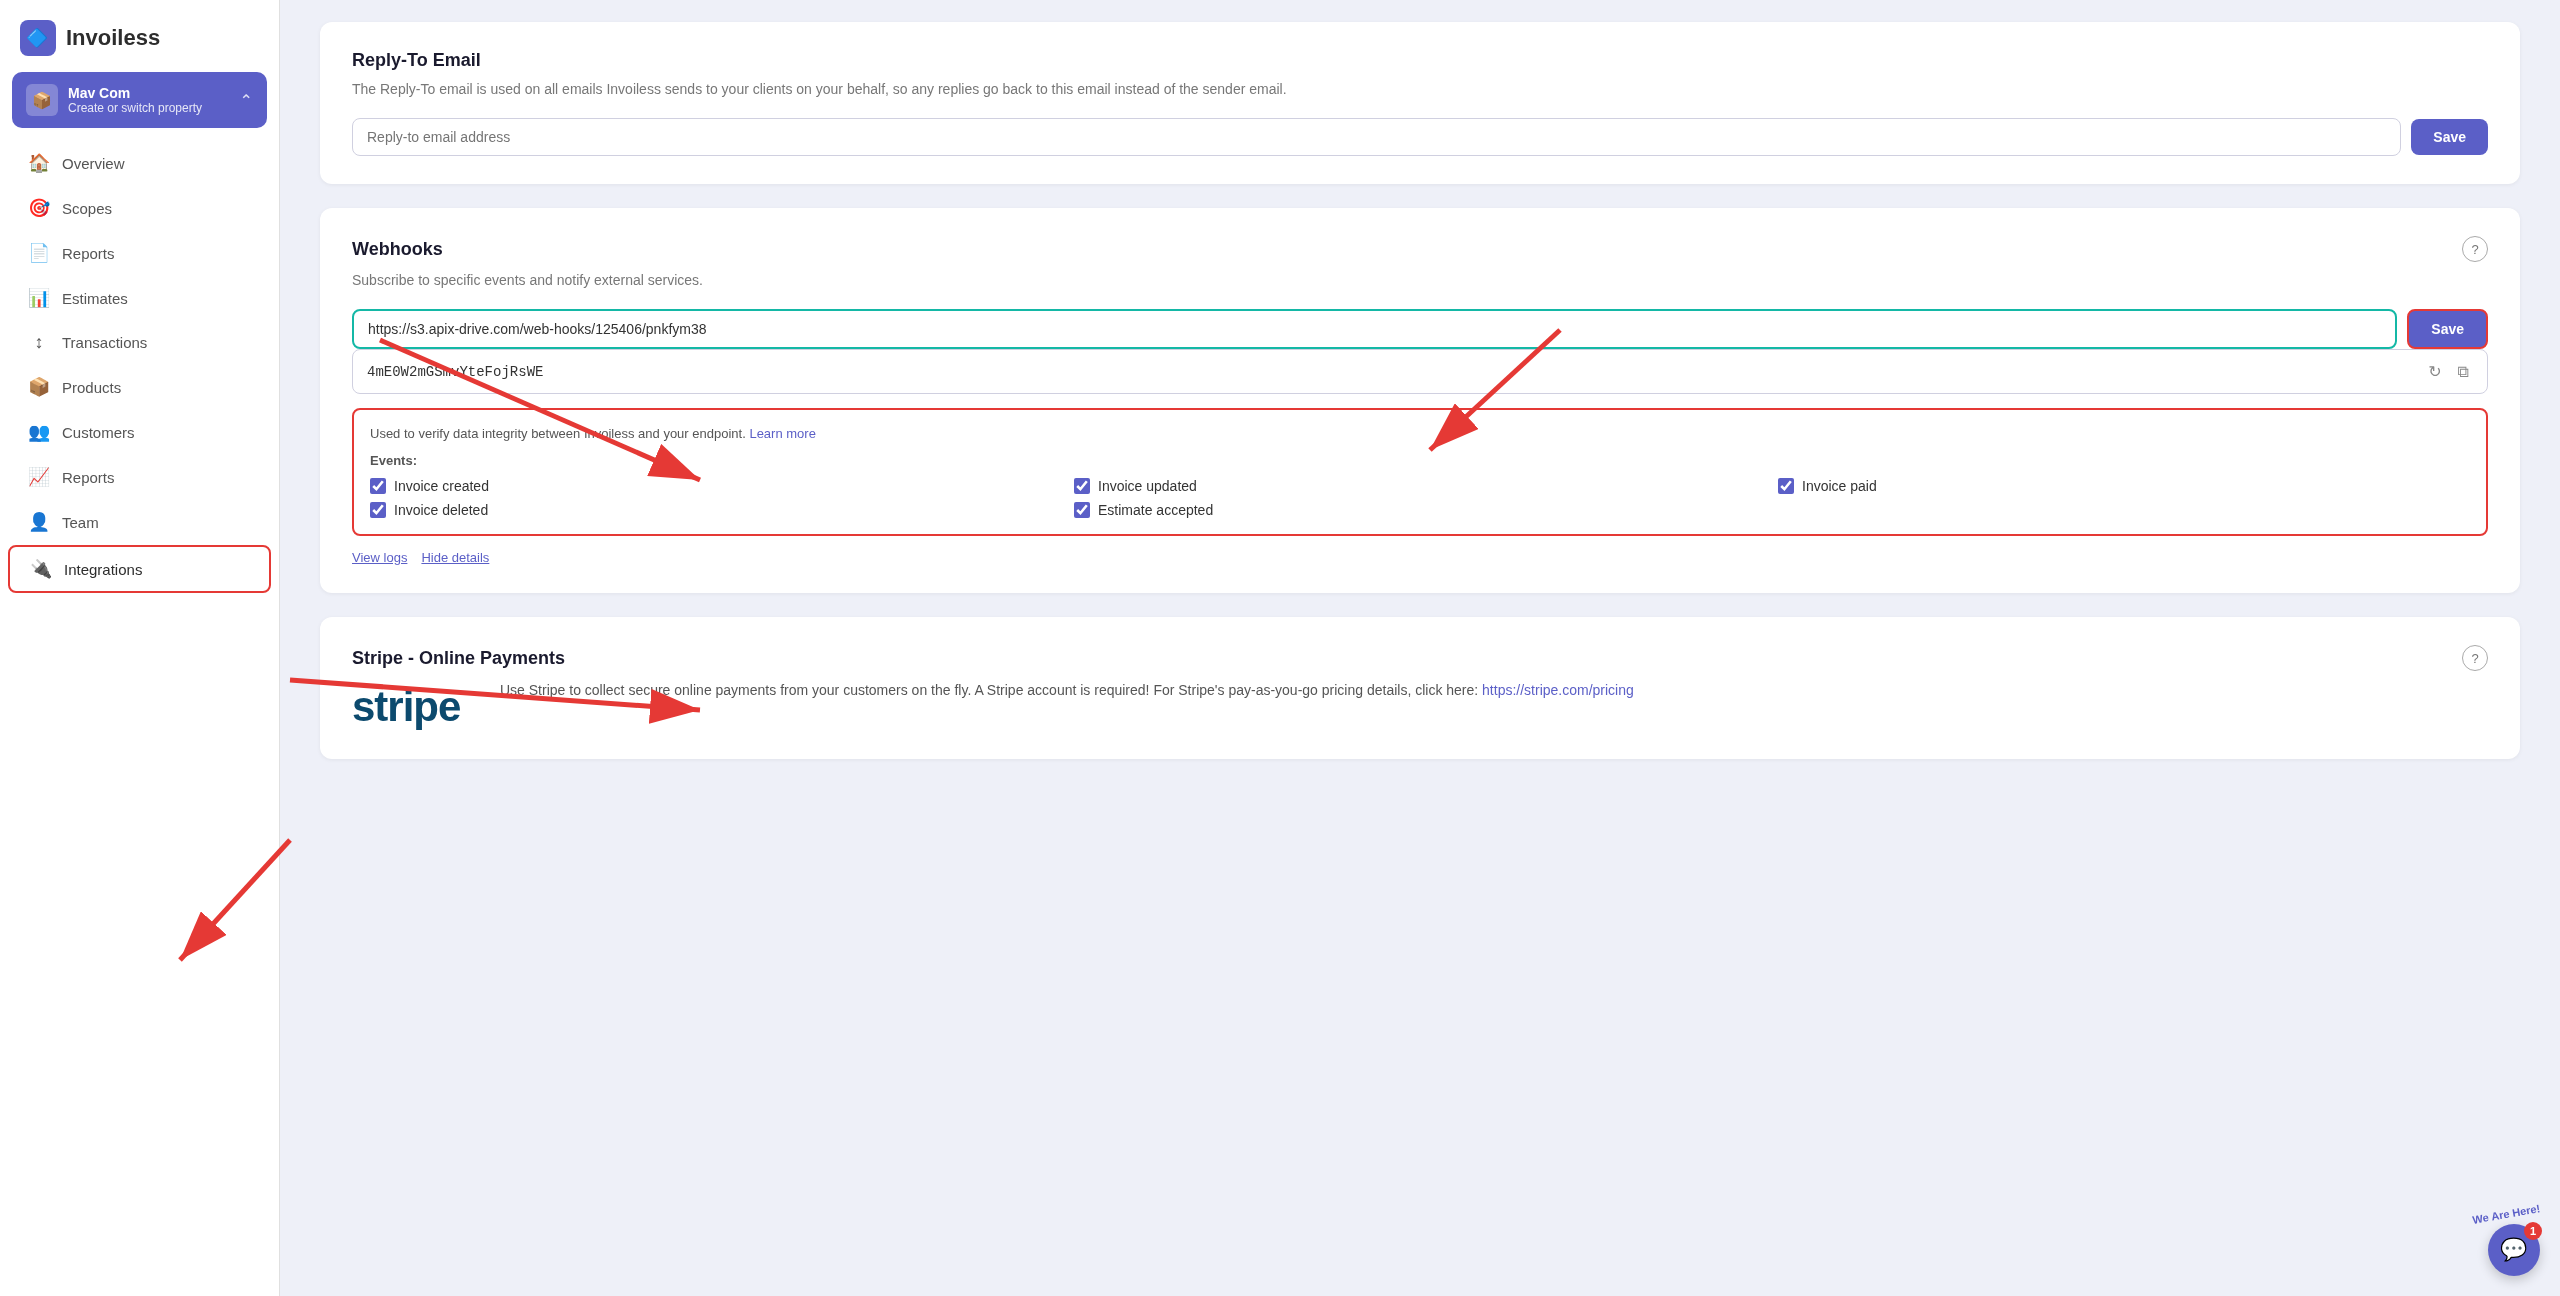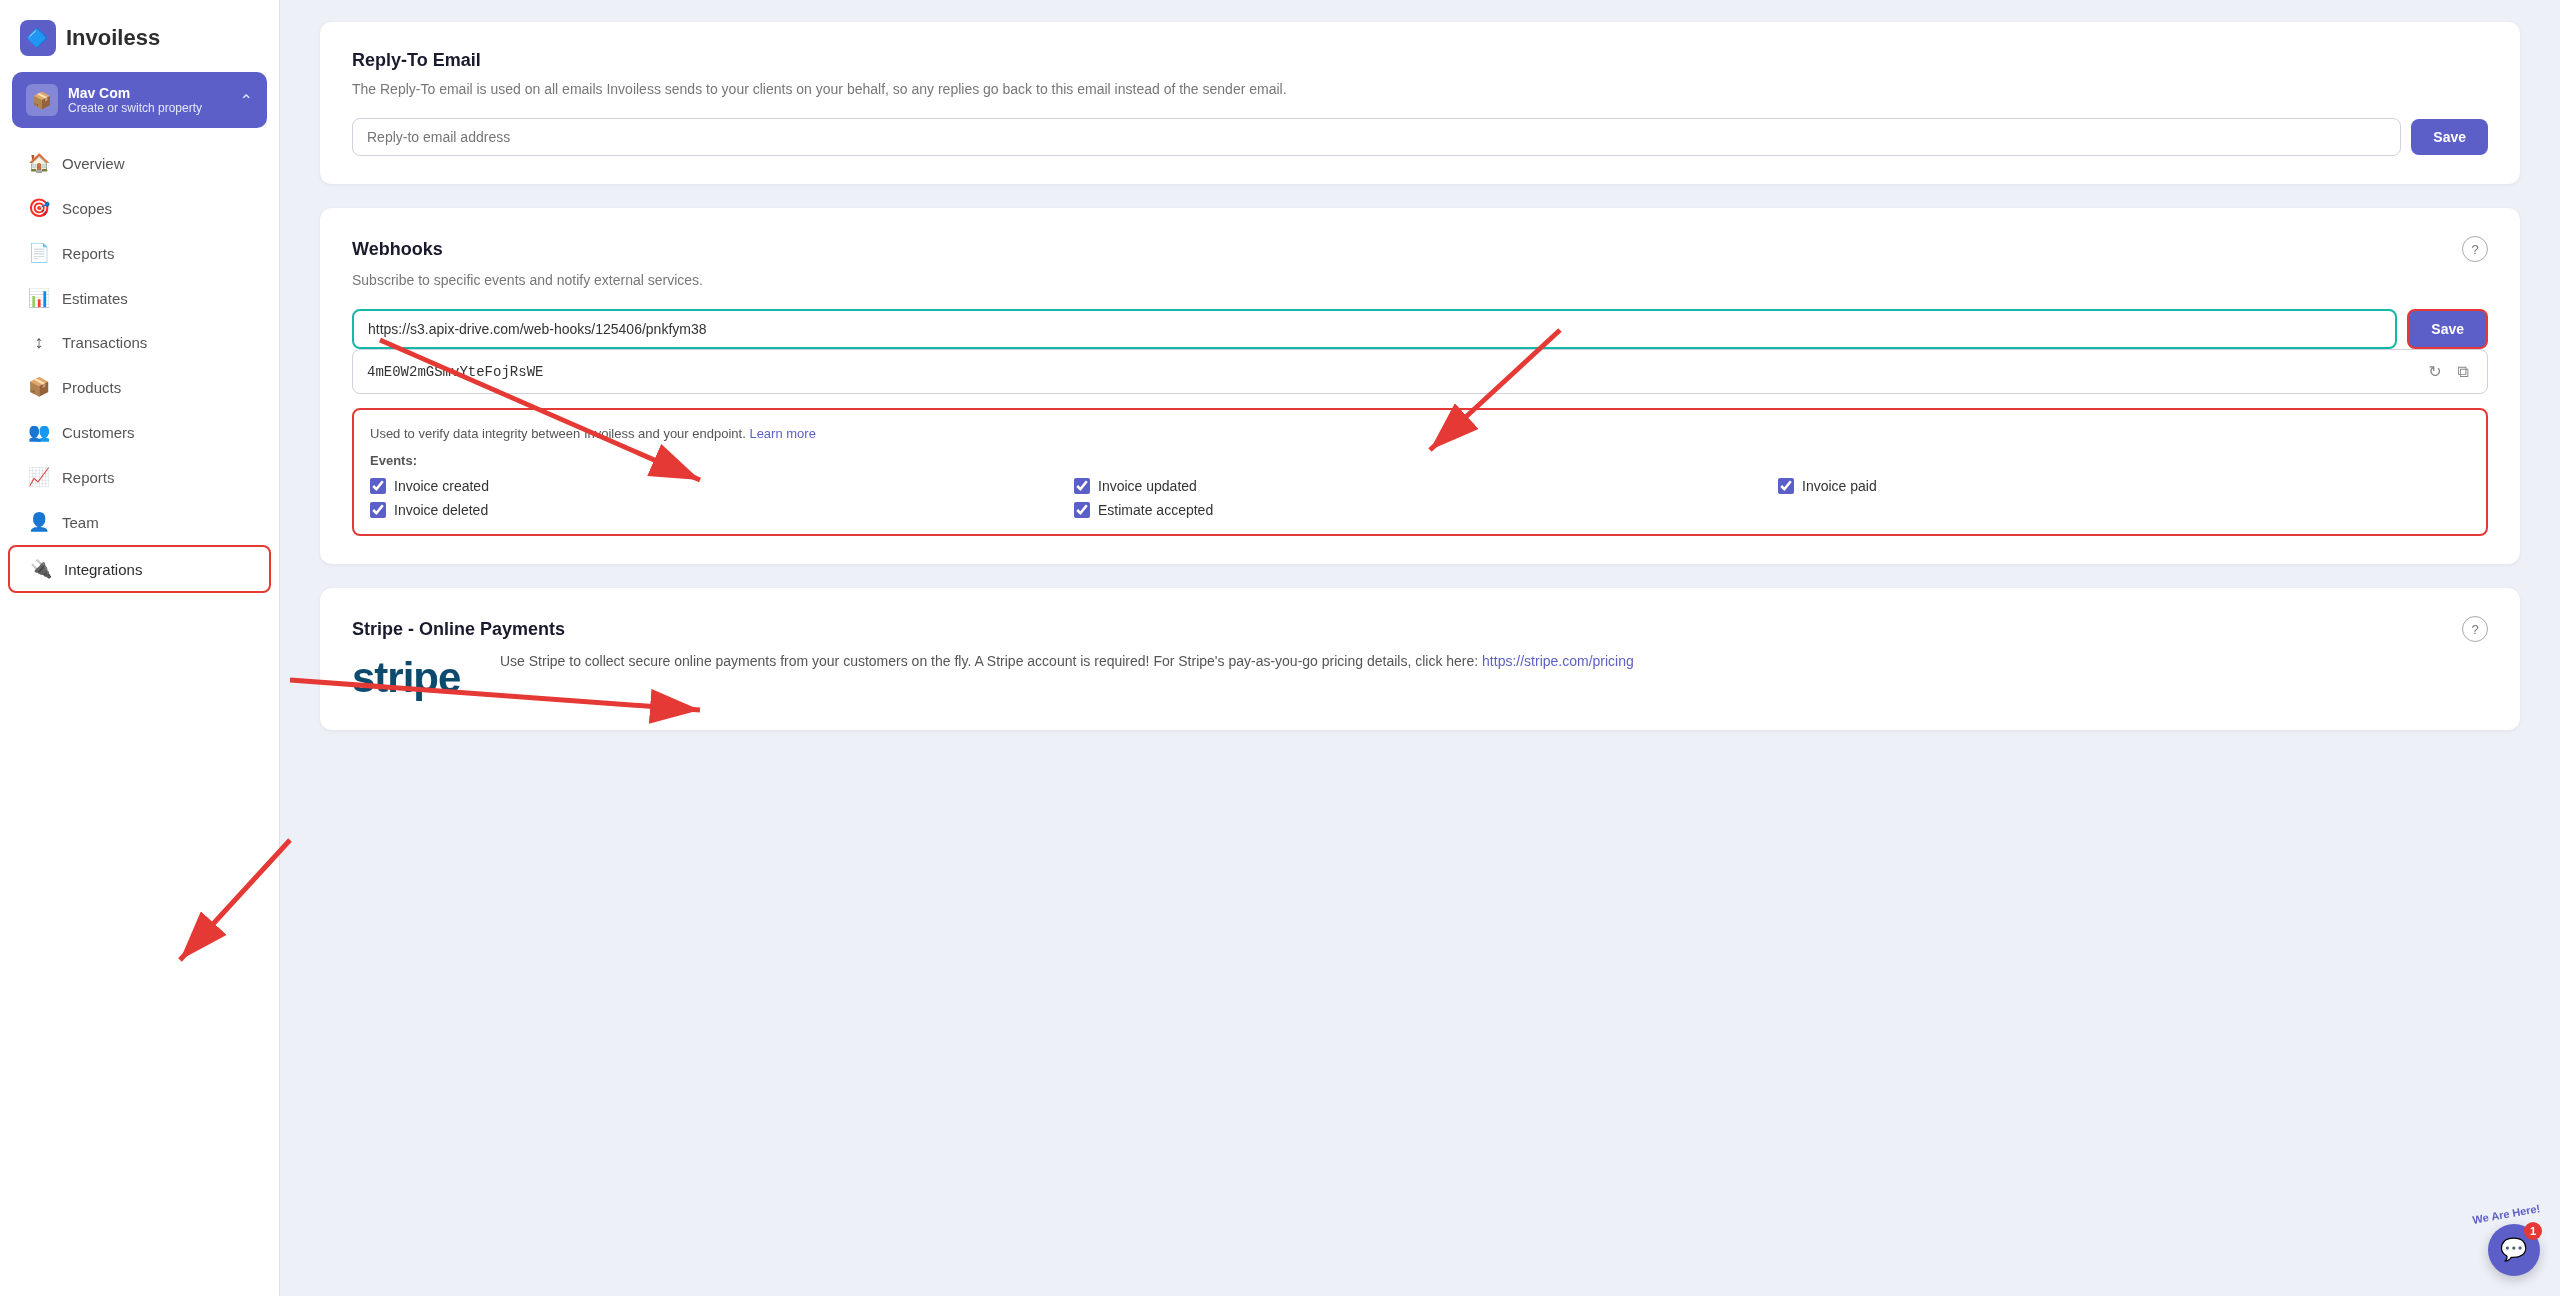--- a/index.html
+++ b/index.html
@@ -426,20 +426,24 @@
           <input type="checkbox" class="event-checkbox" checked="" style="">
           <span>Invoice deleted</span>
         </div>
         <div class="event-item">
           <input type="checkbox" class="event-checkbox" checked="" style="">
           <span>Estimate accepted</span>
         </div>
       </div>
     </div>
 
+    <div class="view-logs-row">
+      <button class="link-btn">View logs</button>
+      <button class="link-btn">Hide details</button>
+    </div>
   </div>
 
   <div class="section-card">
     <div class="section-header">
       <h2 class="section-title">Stripe - Online Payments</h2>
       <div class="help-icon">?</div>
     </div>
     <div class="stripe-content">
       <div class="stripe-logo">
         <span>stripe</span>

